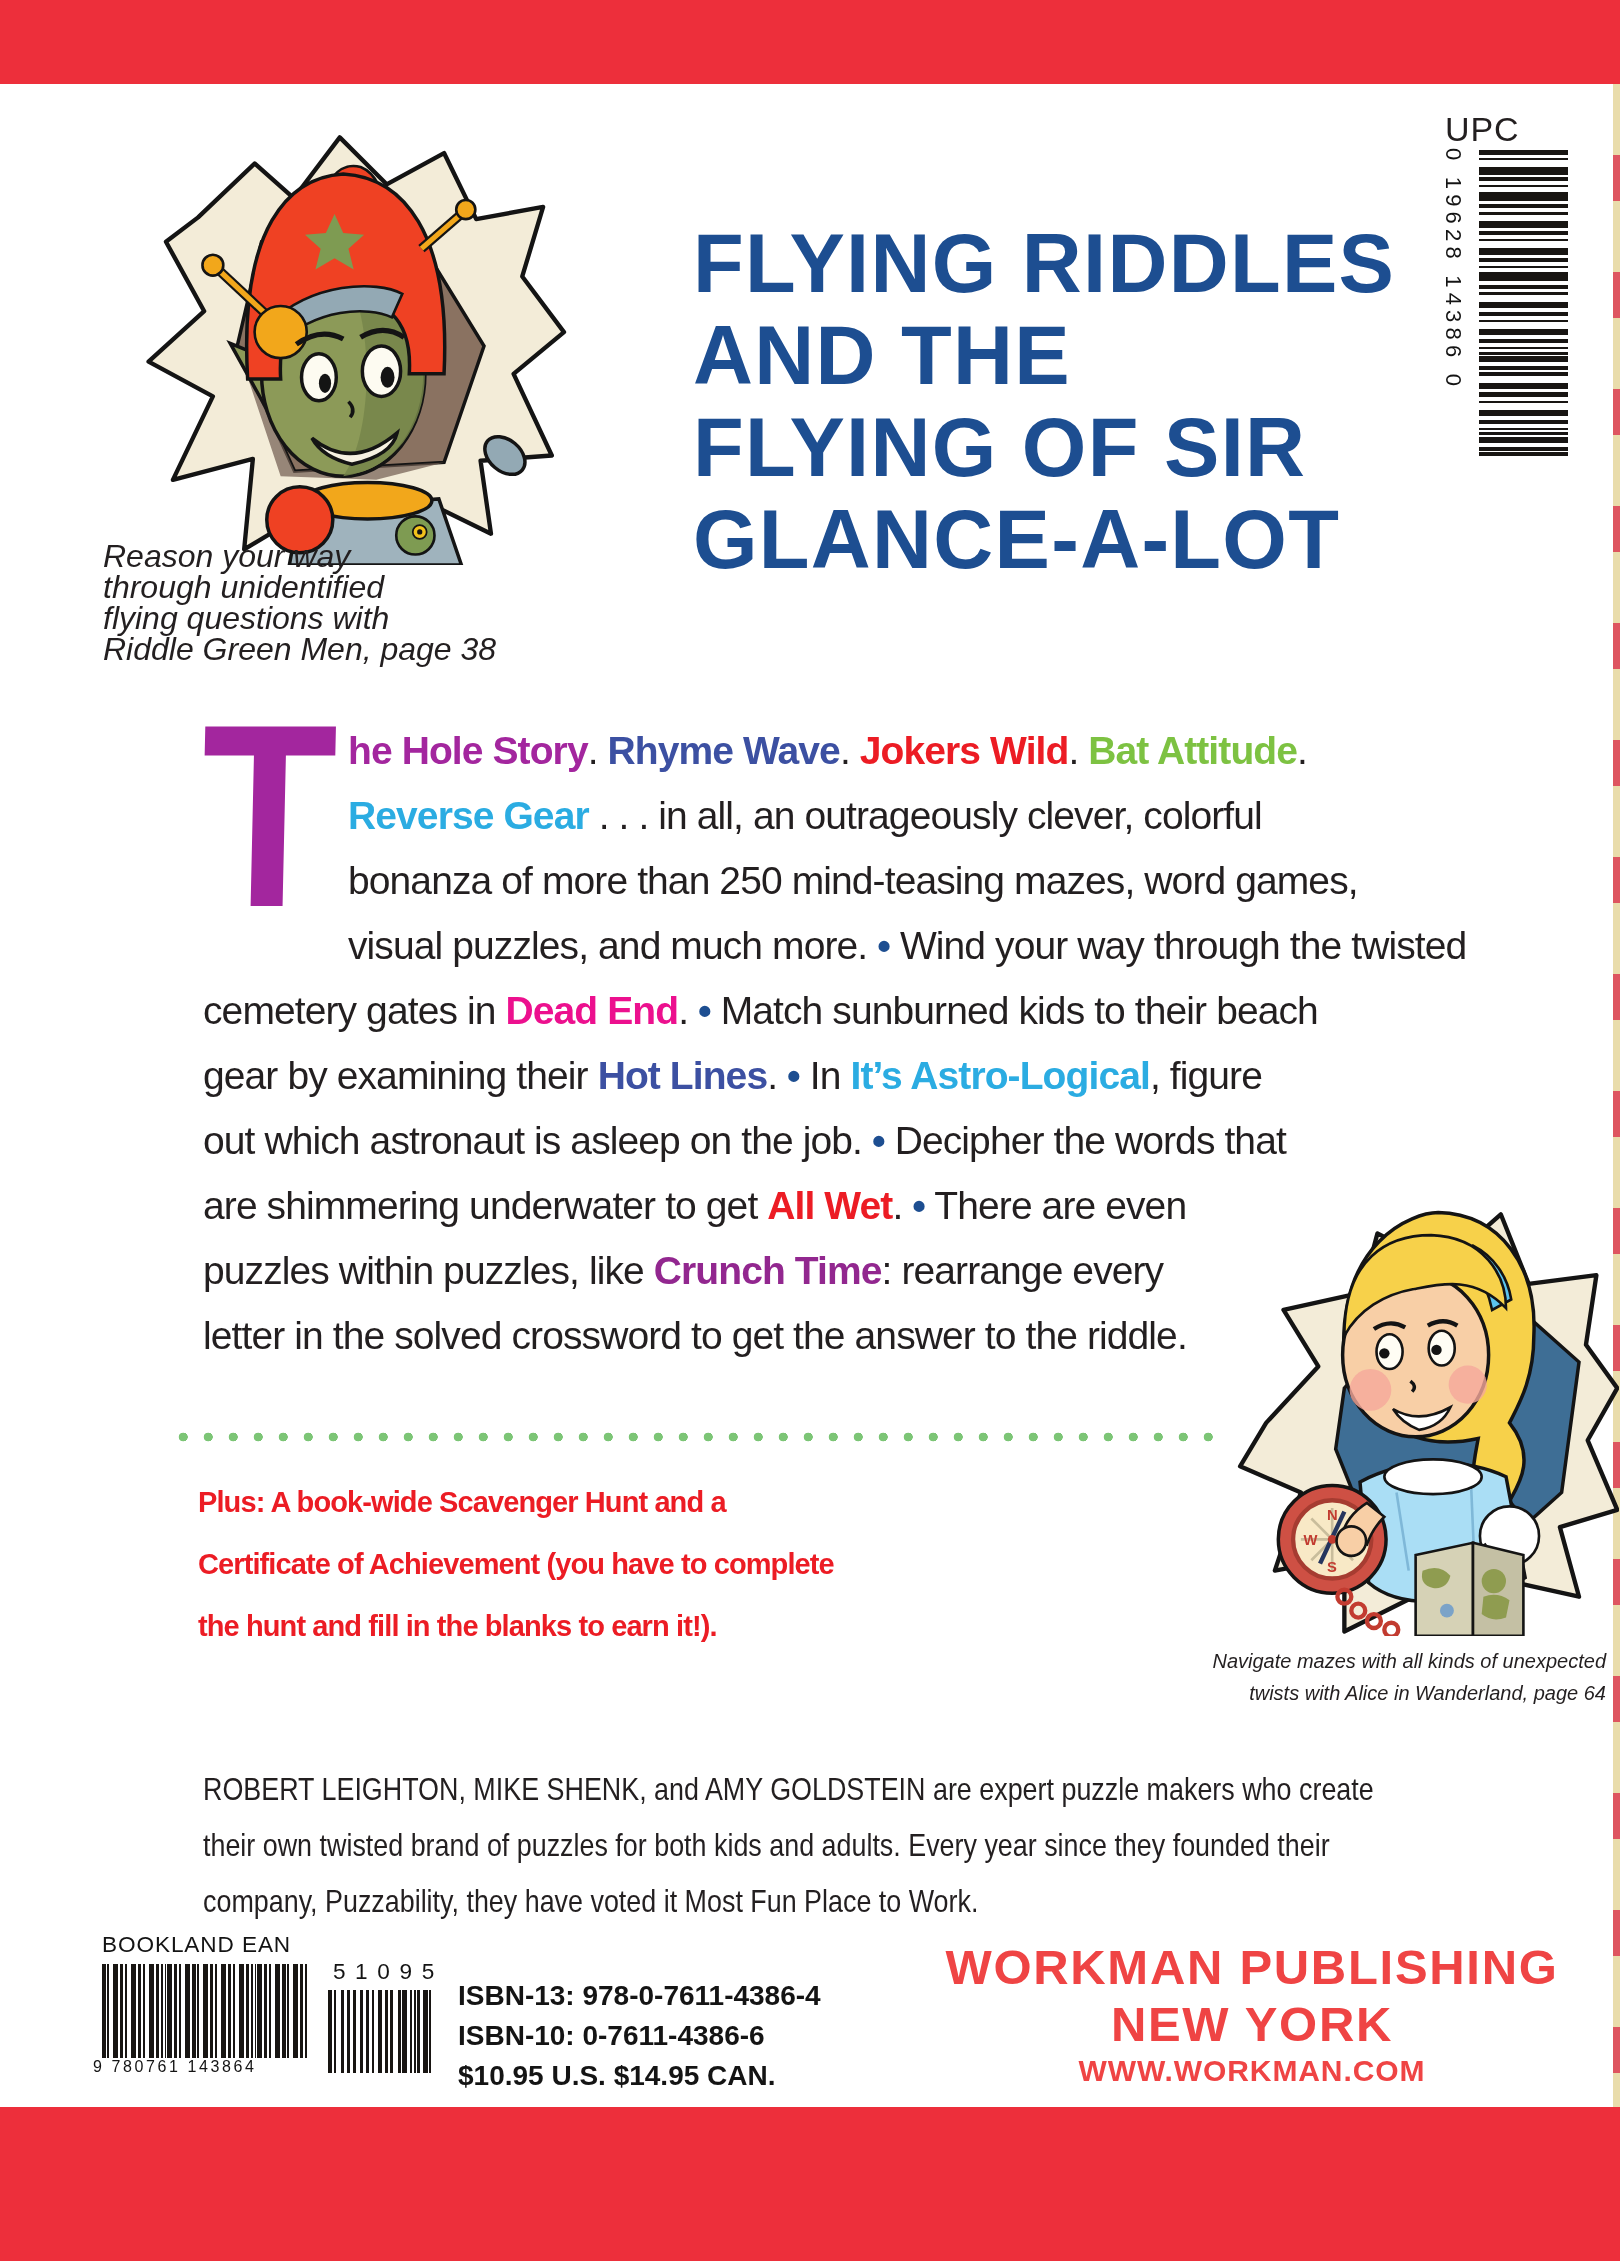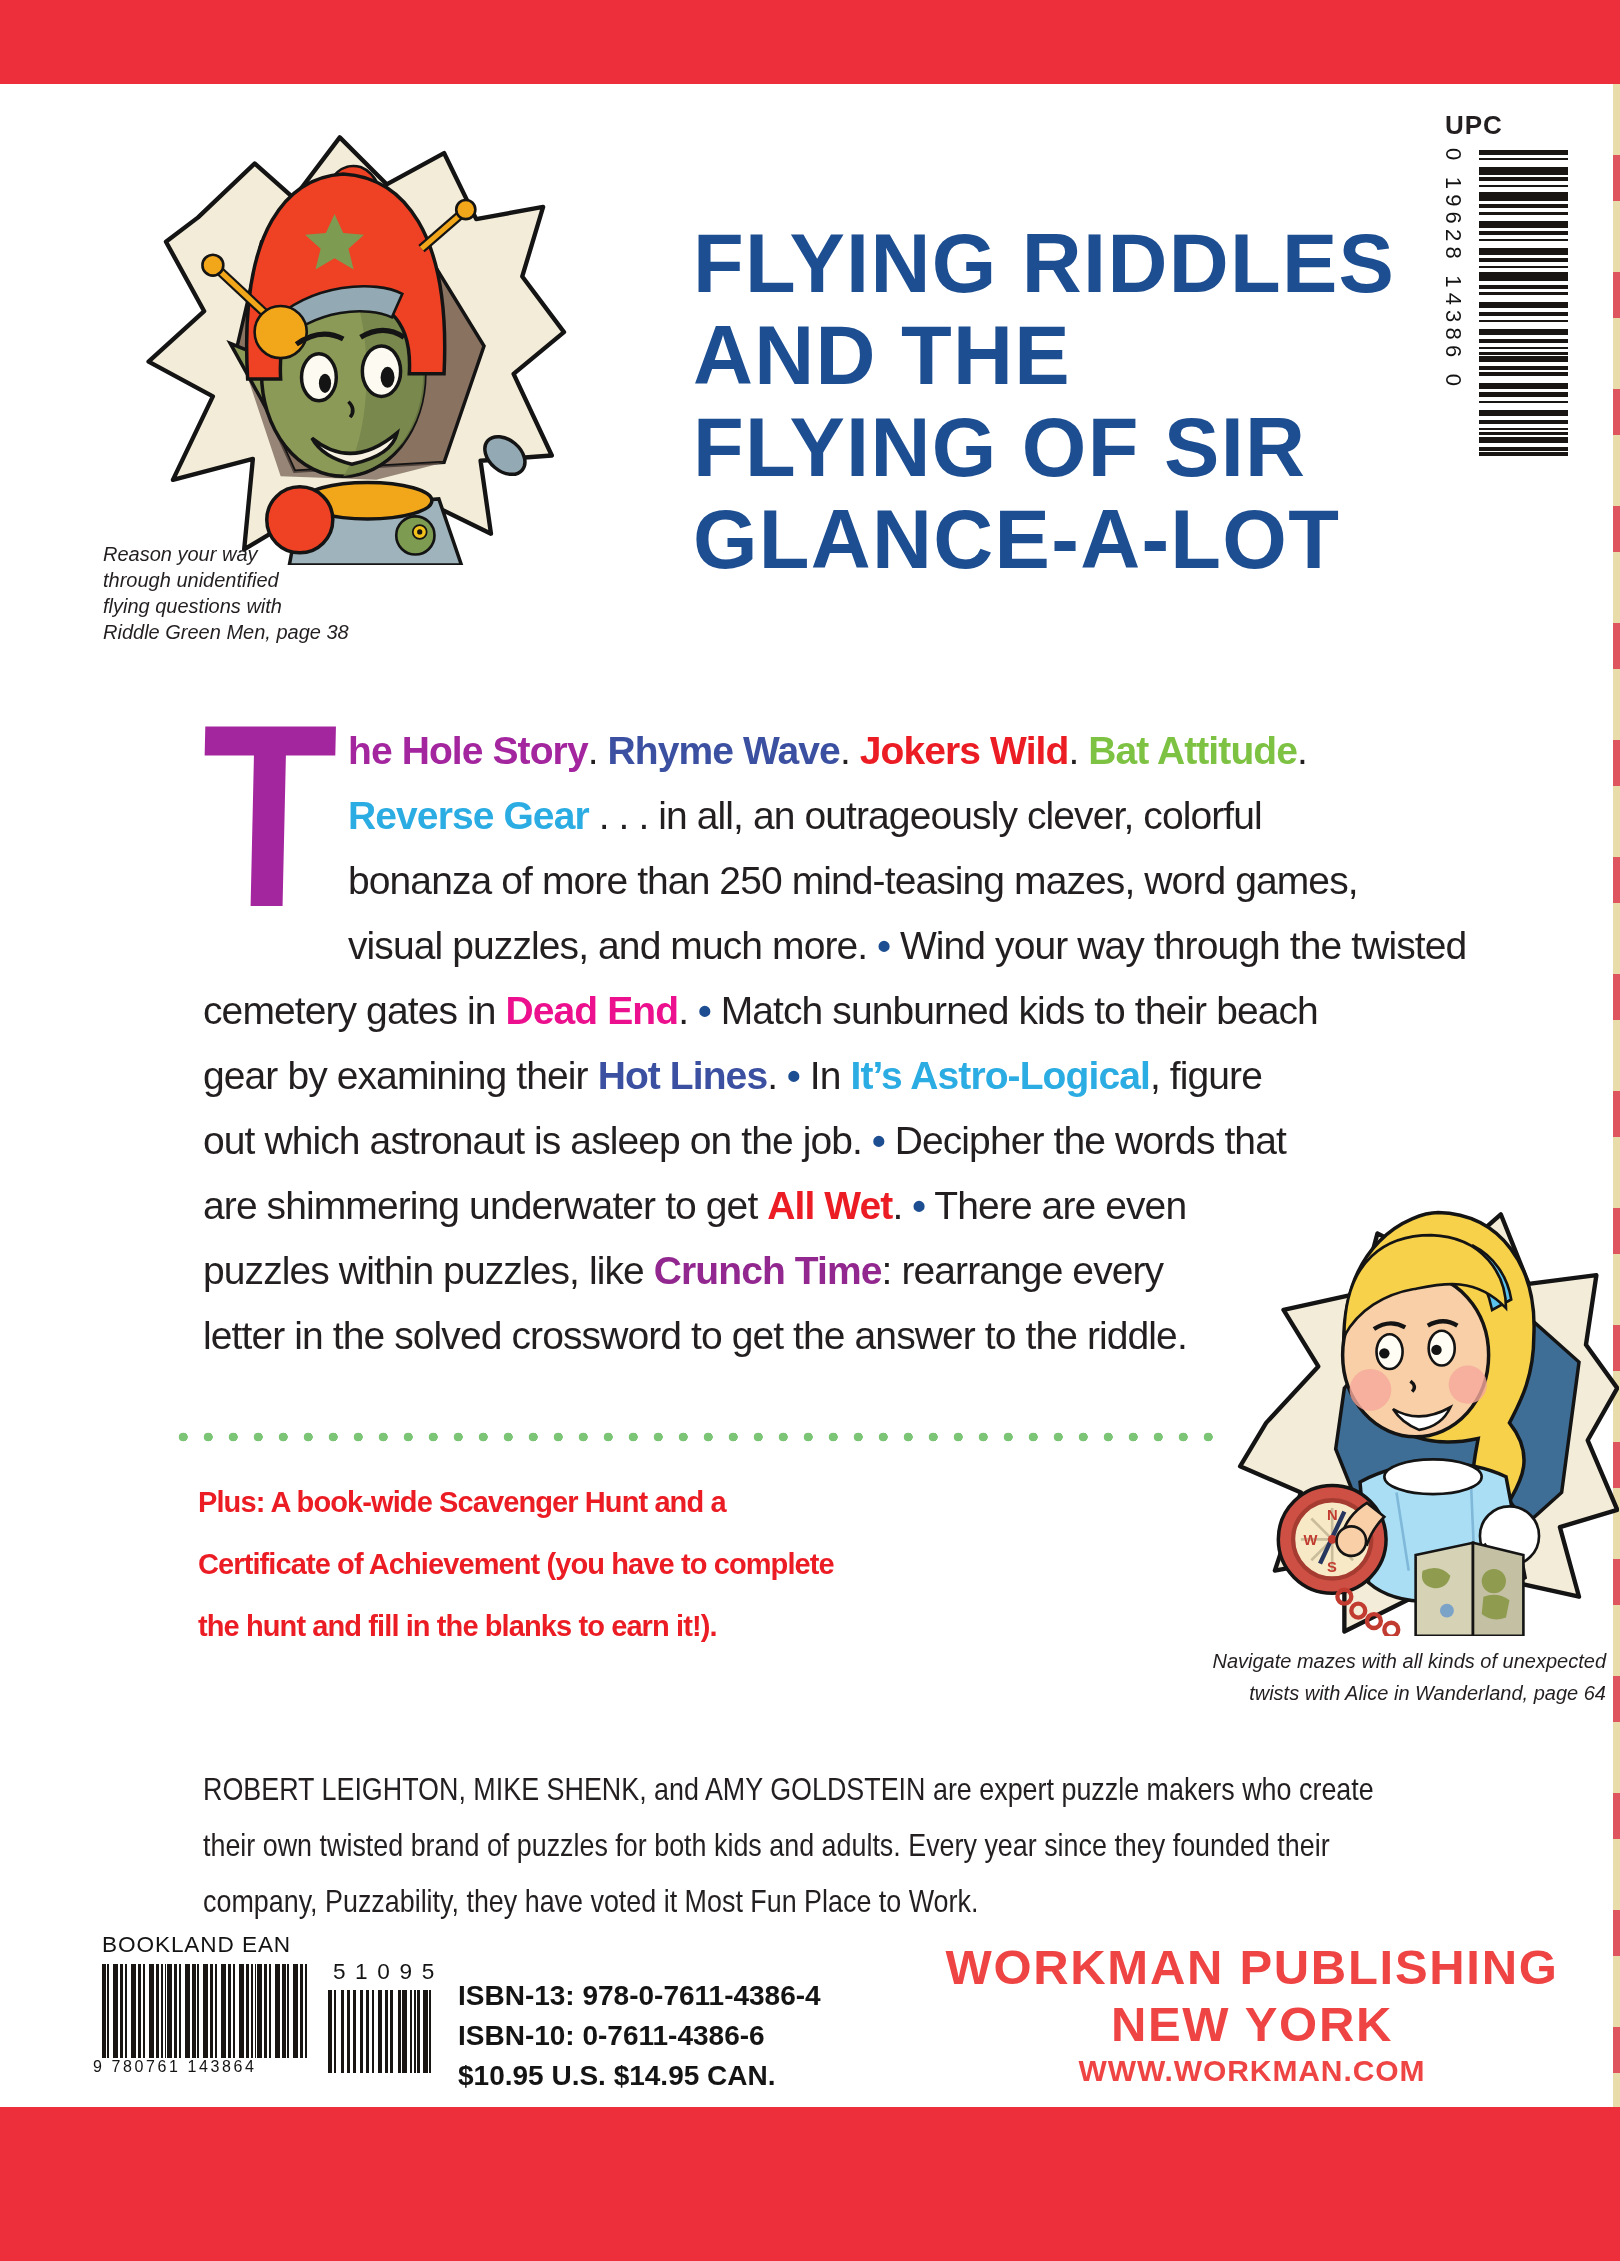--- a/index.html
+++ b/index.html
@@ -6,29 +6,29 @@
   #page{position:relative;width:1620px;height:2261px;background:#ffffff;overflow:hidden;
         font-family:"Liberation Sans","DejaVu Sans",sans-serif;color:#231F20;}
   .abs{position:absolute;}
   
   #top-bar{left:0;top:0;width:1620px;height:84px;background:#ED2F3B;}
   #bottom-bar{left:0;top:2107px;width:1620px;height:154px;background:#ED2F3B;}
   
   #edge-strip{right:0;top:84px;width:7px;height:2023px;
     background:repeating-linear-gradient(to bottom,#E9DCAB 0 71px,#DE5560 71px 117px);}
   
-  #upc-label{left:1445px;top:110px;font-size:26px;font-weight:700;letter-spacing:0.9px;}
+  #upc-label{left:1445px;top:110px;font-size:34px;font-weight:400;letter-spacing:0.9px;}
   #upc-digits{left:1440px;top:148px;height:313px;writing-mode:vertical-rl;
     font-size:22px;letter-spacing:5.2px;color:#141414;}
   #upc-bars{left:1479px;top:150px;width:89px;height:306px;
     background:
       repeating-linear-gradient(to bottom,rgba(24,21,18,0) 0 1.7px,rgba(24,21,18,1) 1.7px 5.2px,rgba(24,21,18,0) 5.2px 20px),
       repeating-linear-gradient(to bottom,#181512 0 4.3px,#fff 4.3px 7.8px,#181512 7.8px 10.4px,#fff 10.4px 17.4px,#181512 17.4px 23.5px,#fff 23.5px 27px);}
   
-  .caption{font-style:italic;font-size:20px;line-height:26px;color:#231F20;}
+  .caption{font-style:italic;font-size:32px;line-height:31px;color:#231F20;}
   #alien-caption{left:103px;top:541px;}
   #alice-caption{right:14px;top:1645px;text-align:right;font-size:20px;line-height:32px;width:609px;}
   
   #title{left:693px;top:218px;width:748px;}
   #title .tline{font-size:83px;line-height:92px;font-weight:700;letter-spacing:1.3px;
     color:#1D4E91;white-space:nowrap;}
   
   #blurb{left:203px;top:718px;width:1252px;font-size:39px;line-height:65px;
     letter-spacing:-0.9px;white-space:nowrap;color:#231F20;}
   #drop-cap{float:left;width:145px;height:198px;color:#A3269E;font-weight:700;overflow:visible;}

